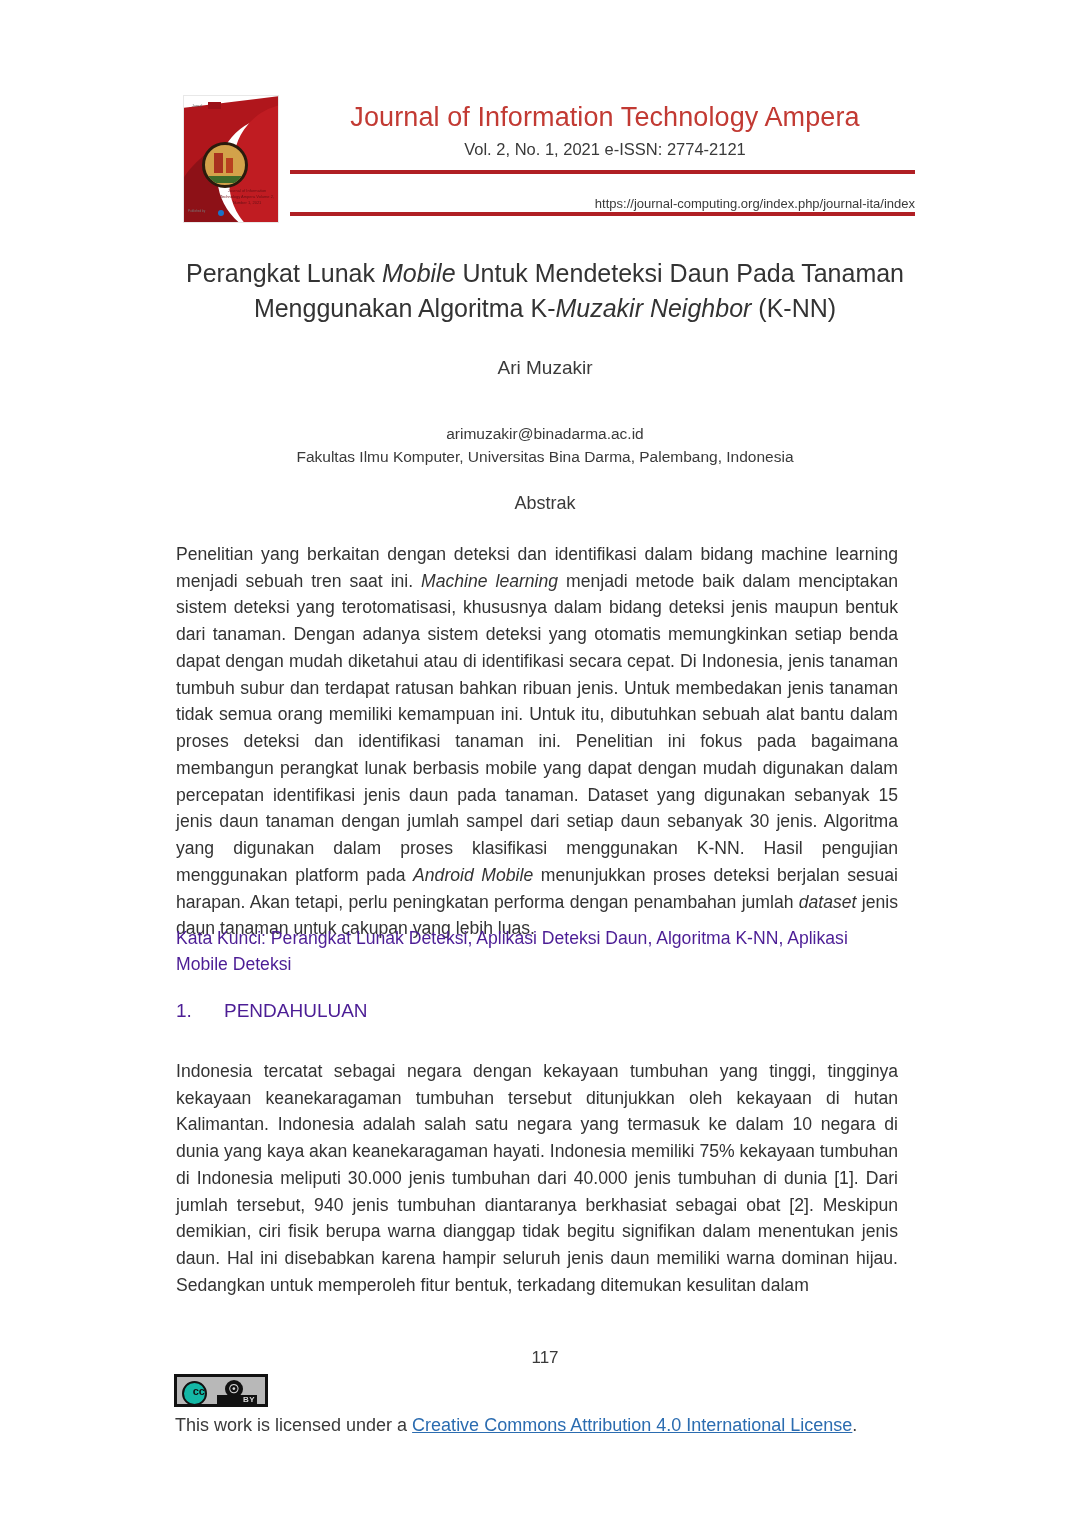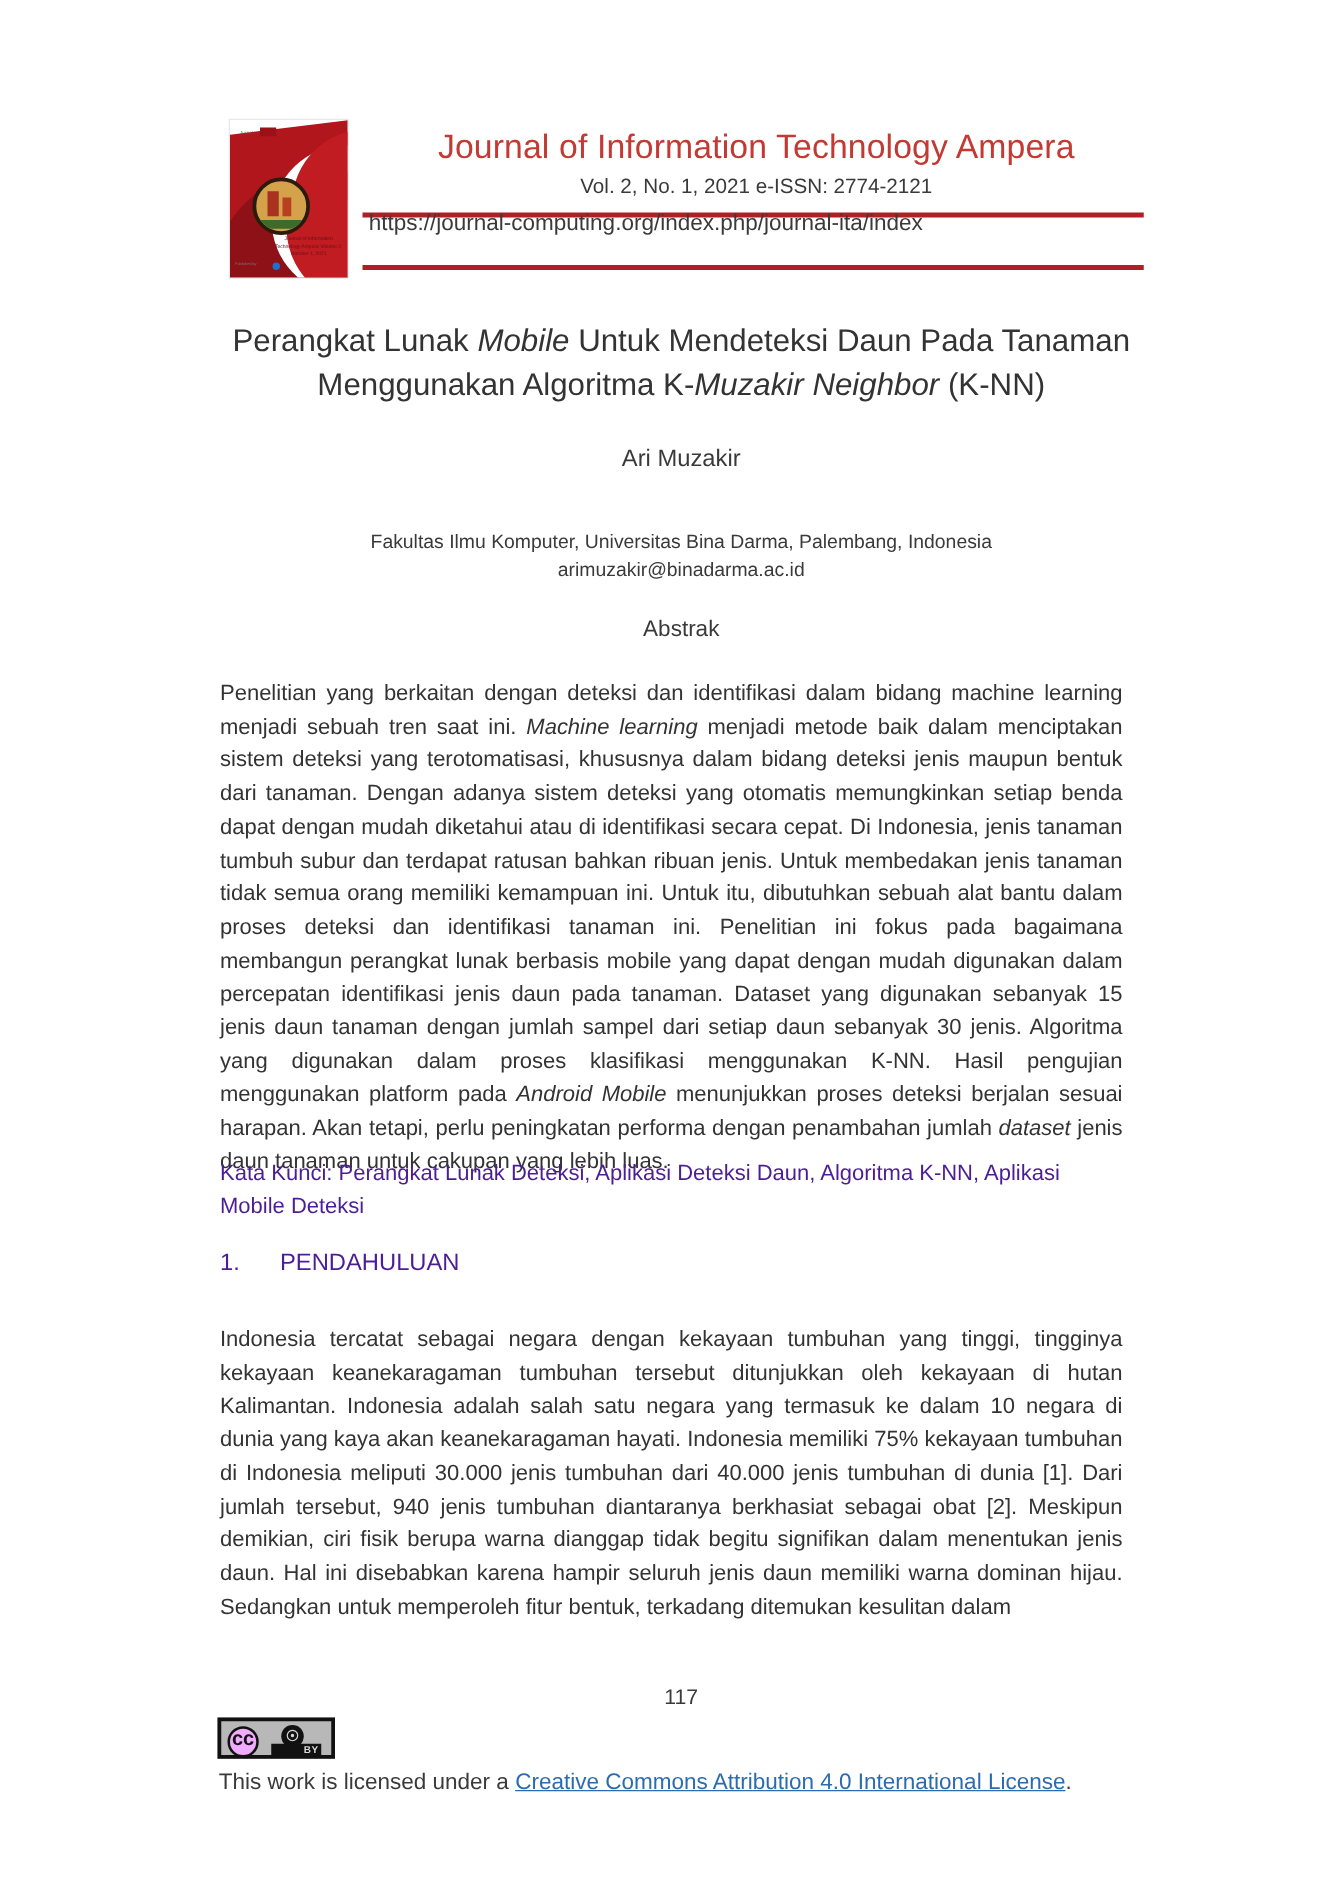--- a/index.html
+++ b/index.html
@@ -143,24 +143,24 @@
     position: absolute;
     left: 115px;
     top: 78px;
     width: 625px;
     height: 4px;
     background: #b01f24;
   }
   .journal-url {
     position: absolute;
     left: 120px;
-    top: 76px;
+    top: 104px;
     width: 620px;
-    text-align: left;
-    font-size: 18px;
+    text-align: right;
+    font-size: 13px;
     color: #3a3a3a;
   }
   .rule-bottom {
     position: absolute;
     left: 115px;
     top: 120px;
     width: 625px;
     height: 4px;
     background: #b01f24;
   }
@@ -285,26 +285,26 @@
     border: 3px solid #111;
     box-sizing: border-box;
   }
   .cc-badge .cc-circle {
     position: absolute;
     left: 5px; top: 4px;
     width: 21px; height: 21px;
     border-radius: 50%;
     border: 2.5px solid #111;
     color: #111;
-    font-size: 16px;
+    font-size: 11px;
     font-weight: bold;
     line-height: 17px;
-    text-align: center;
+    text-align: right;
     font-family: "Liberation Sans", sans-serif;
-    background: #f0abfc;
+    background: #14b8a6;
   }
   .cc-badge .by-circle {
     position: absolute;
     left: 48px; top: 3px;
     width: 18px; height: 18px;
     border-radius: 50%;
     background: #111;
     color: #d8d8d8;
     font-size: 12px;
     font-weight: bold;
@@ -369,22 +369,22 @@
     <div class="rule-top"></div>
     <div class="journal-url">https://journal-computing.org/index.php/journal-ita/index</div>
     <div class="rule-bottom"></div>
   </div>
 
   <h1 class="article-title"><span>Perangkat Lunak </span><i>Mobile</i><span> Untuk Mendeteksi Daun Pada Tanaman Menggunakan Algoritma K-</span><i>Muzakir Neighbor</i><span> (K-NN)</span></h1>
 
   <div class="author">Ari Muzakir</div>
 
   <div class="affiliation">
+    <div>arimuzakir@binadarma.ac.id</div>
     <div>Fakultas Ilmu Komputer, Universitas Bina Darma, Palembang, Indonesia</div>
-    <div>arimuzakir@binadarma.ac.id</div>
   </div>
 
   <div class="abstract-heading">Abstrak</div>
 
   <p class="abstract-body"><span>Penelitian yang berkaitan dengan deteksi dan identifikasi dalam bidang machine learning menjadi sebuah tren saat ini. </span><i>Machine learning</i><span> menjadi metode baik dalam menciptakan sistem deteksi yang terotomatisasi, khususnya dalam bidang deteksi jenis maupun bentuk dari tanaman. Dengan adanya sistem deteksi yang otomatis memungkinkan setiap benda dapat dengan mudah diketahui atau di identifikasi secara cepat. Di Indonesia, jenis tanaman tumbuh subur dan terdapat ratusan bahkan ribuan jenis. Untuk membedakan jenis tanaman tidak semua orang memiliki kemampuan ini. Untuk itu, dibutuhkan sebuah alat bantu dalam proses deteksi dan identifikasi tanaman ini. Penelitian ini fokus pada bagaimana membangun perangkat lunak berbasis mobile yang dapat dengan mudah digunakan dalam percepatan identifikasi jenis daun pada tanaman. Dataset yang digunakan sebanyak 15 jenis daun tanaman dengan jumlah sampel dari setiap daun sebanyak 30 jenis. Algoritma yang digunakan dalam proses klasifikasi menggunakan K-NN. Hasil pengujian menggunakan platform pada </span><i>Android Mobile</i><span> menunjukkan proses deteksi berjalan sesuai harapan. Akan tetapi, perlu peningkatan performa dengan penambahan jumlah </span><i>dataset</i><span> jenis daun tanaman untuk cakupan yang lebih luas.</span></p>
 
   <p class="keywords">Kata Kunci: Perangkat Lunak Deteksi, Aplikasi Deteksi Daun, Algoritma K-NN, Aplikasi Mobile Deteksi</p>
 
   <h2 class="section-heading"><span class="num">1.</span><span>PENDAHULUAN</span></h2>
 

